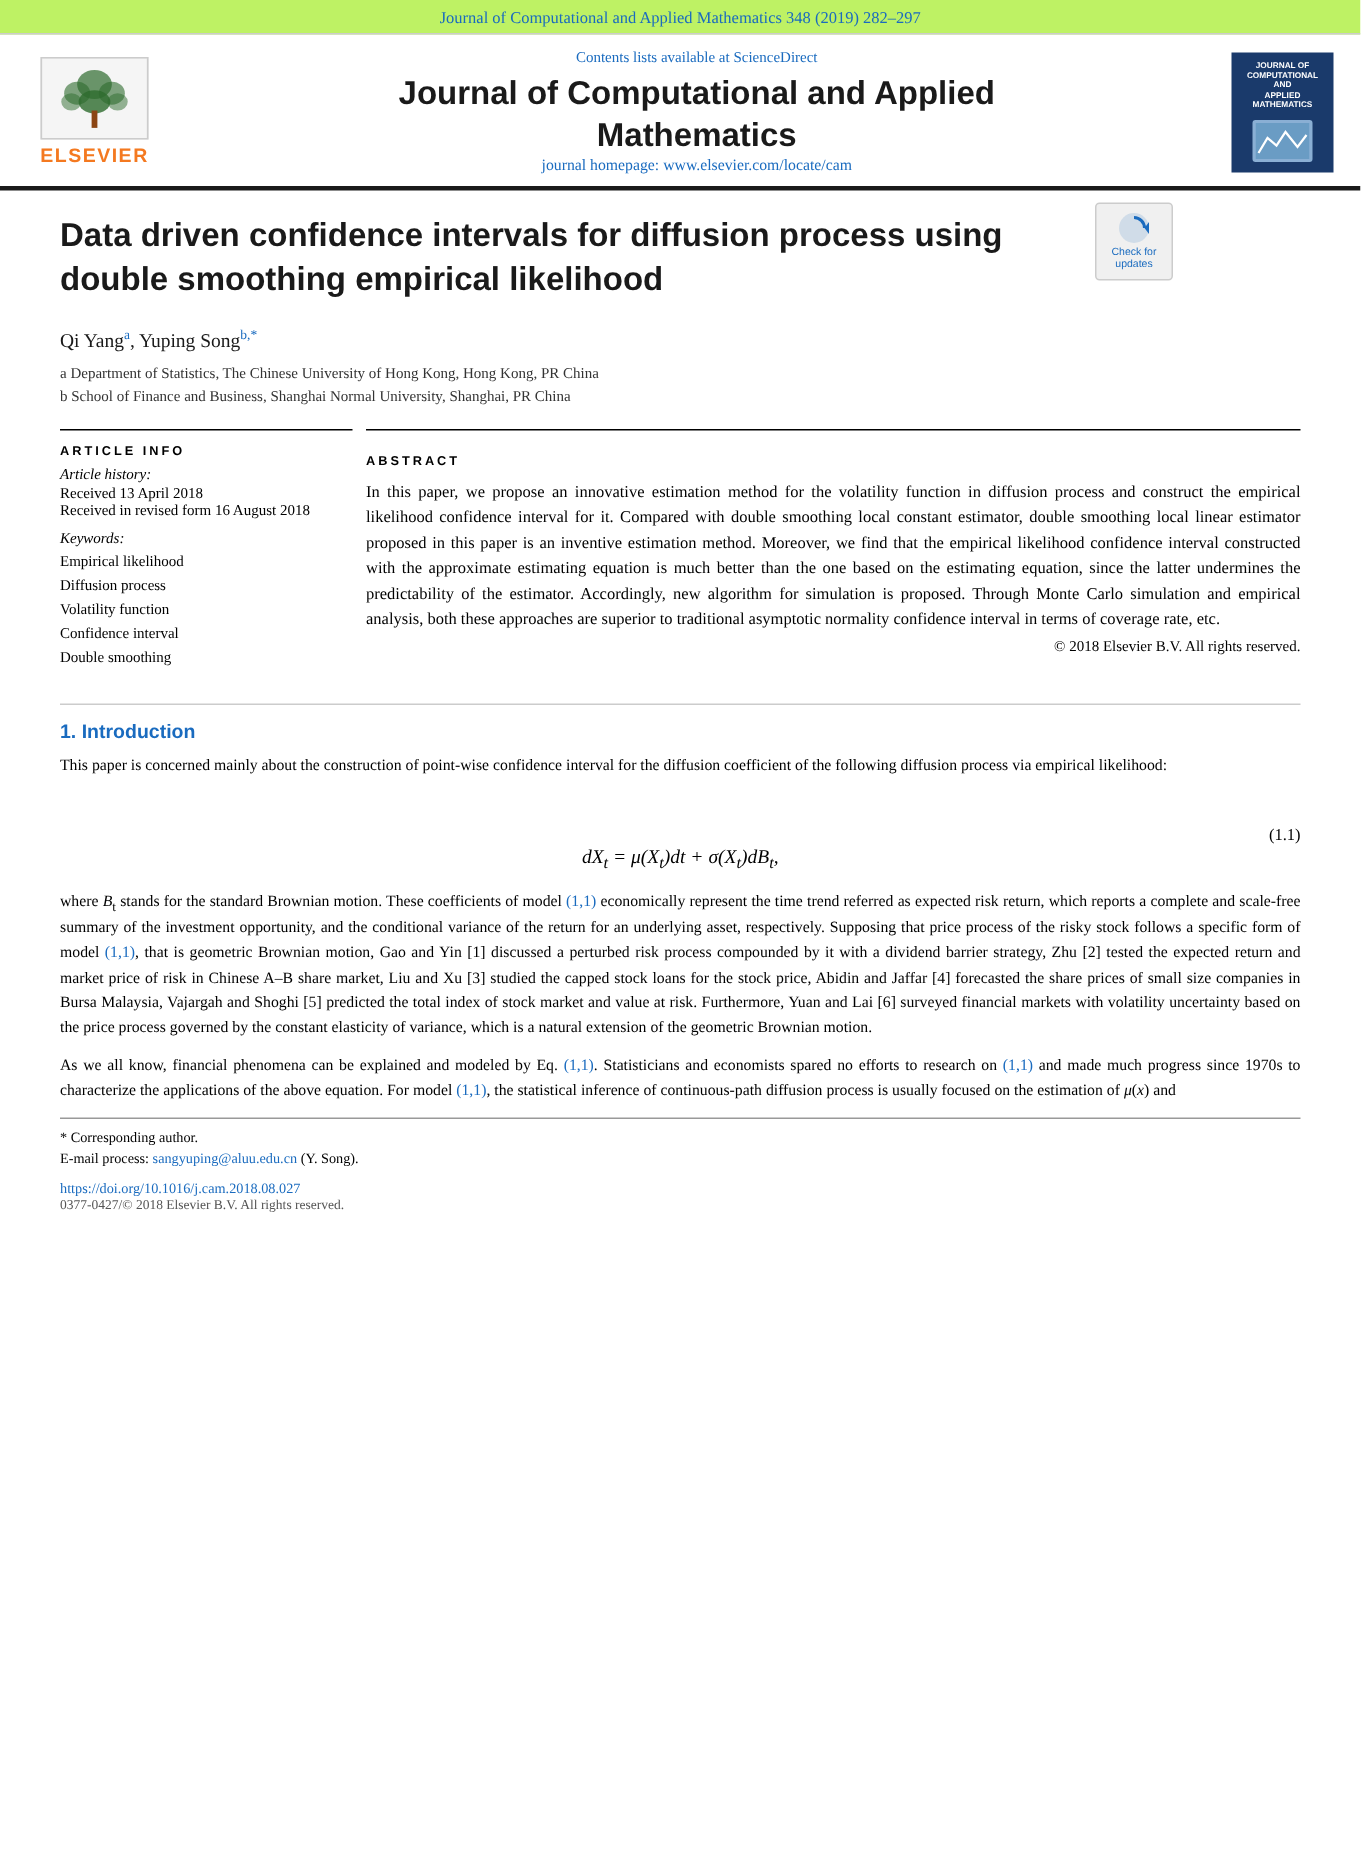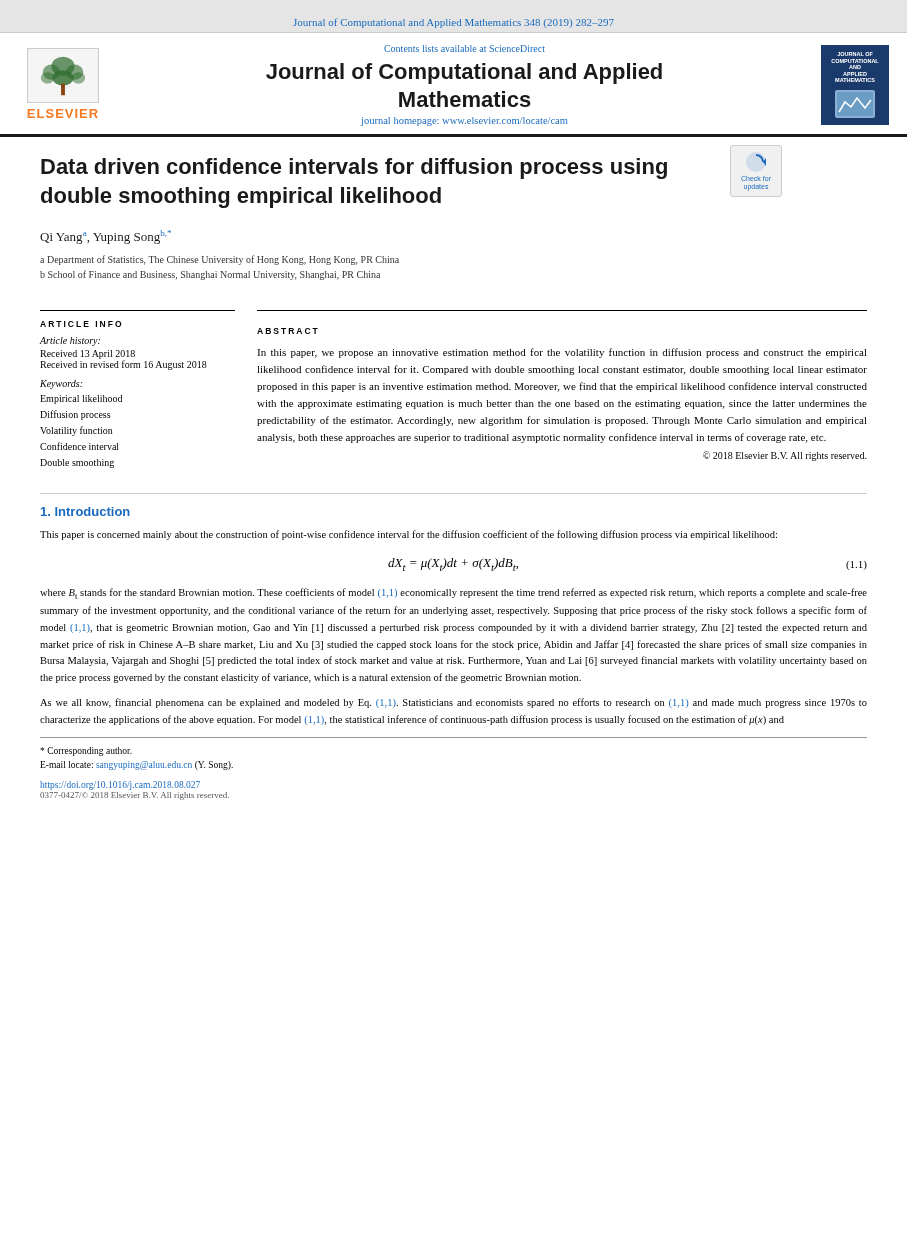--- a/index.html
+++ b/index.html
@@ -5,23 +5,23 @@
     * { margin: 0; padding: 0; box-sizing: border-box; }
     body {
       background: #fff;
       font-family: 'Times New Roman', Times, serif;
       font-size: 12px;
       color: #000;
       width: 907px;
       min-height: 1238px;
     }
     .top-bar {
-      background: #e5e5e5;
+      background: #bef264;
       text-align: center;
-      padding: 16px 0 4px 0;
+      padding: 6px 0 4px 0;
       font-size: 11px;
       color: #1a6bbf;
       border-bottom: 1px solid #ccc;
     }
     .journal-header {
       display: flex;
       align-items: center;
       padding: 10px 18px 8px 18px;
       border-bottom: 3px solid #1a1a1a;
       gap: 12px;
@@ -138,26 +138,26 @@
       color: #1a1a1a;
       margin-bottom: 6px;
     }
     .authors sup {
       font-size: 9px;
       color: #1a6bbf;
     }
     .affiliations {
       font-size: 10px;
       color: #333;
-      margin-bottom: 28px;
+      margin-bottom: 14px;
       line-height: 1.5;
     }
     .two-col {
       display: flex;
-      gap: 22px;
+      gap: 9px;
       margin-top: 6px;
     }
     .article-info {
       width: 195px;
       flex-shrink: 0;
       border-top: 1px solid #000;
       padding-top: 8px;
     }
     .article-info-title {
       font-family: Arial, sans-serif;
@@ -233,20 +233,21 @@
       align-items: center;
       justify-content: center;
       margin: 12px 0;
       position: relative;
     }
     .equation-text {
       font-size: 13px;
       font-style: italic;
       color: #000;
       text-align: left;
+      margin-top: 32px;
     }
     .equation-number {
       position: absolute;
       right: 0;
       font-size: 11px;
       color: #000;
     }
     .footnote-area {
       border-top: 1px solid #999;
       padding-top: 6px;
@@ -398,21 +399,21 @@
     <div class="body-text">
       As we all know, financial phenomena can be explained and modeled by Eq. <span class="blue">(1,1)</span>. Statisticians and economists spared no efforts to research on <span class="blue">(1,1)</span> and made much progress since 1970s to characterize the applications of the above equation. For model <span class="blue">(1,1)</span>, the statistical inference of continuous-path diffusion process is usually focused on the estimation of <i>μ</i>(<i>x</i>) and
     </div>
   </div>
 
   <div class="footnote-area">
     <div class="footnote-text">
       <span>* Corresponding author.</span>
     </div>
     <div class="footnote-text">
-      <span>E-mail locate:</span>
+      <span>E-mail process:</span>
       <span class="blue">sangyuping@aluu.edu.cn</span>
       <span>(Y. Song).</span>
     </div>
     <div style="margin-top:8px;">
       <div class="doi-link">https://doi.org/10.1016/j.cam.2018.08.027</div>
       <div class="issn-line">0377-0427/© 2018 Elsevier B.V. All rights reserved.</div>
     </div>
   </div>
 
 </div>

